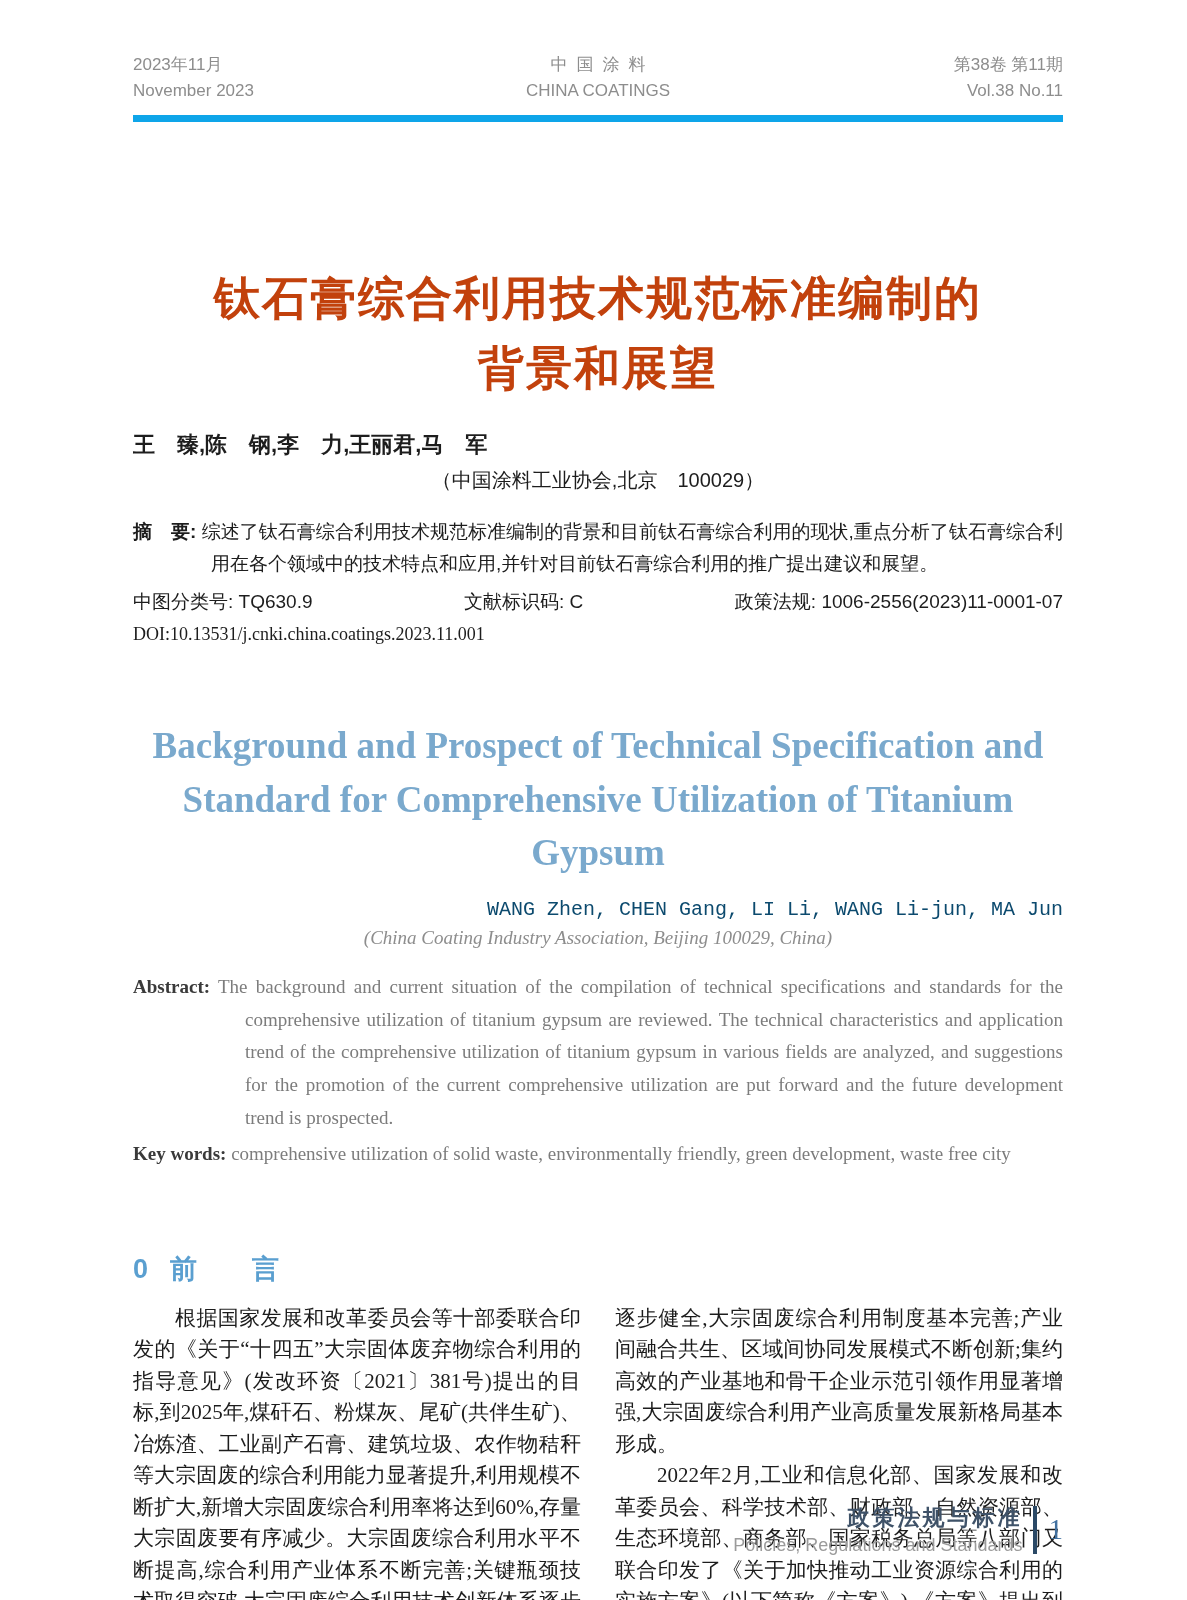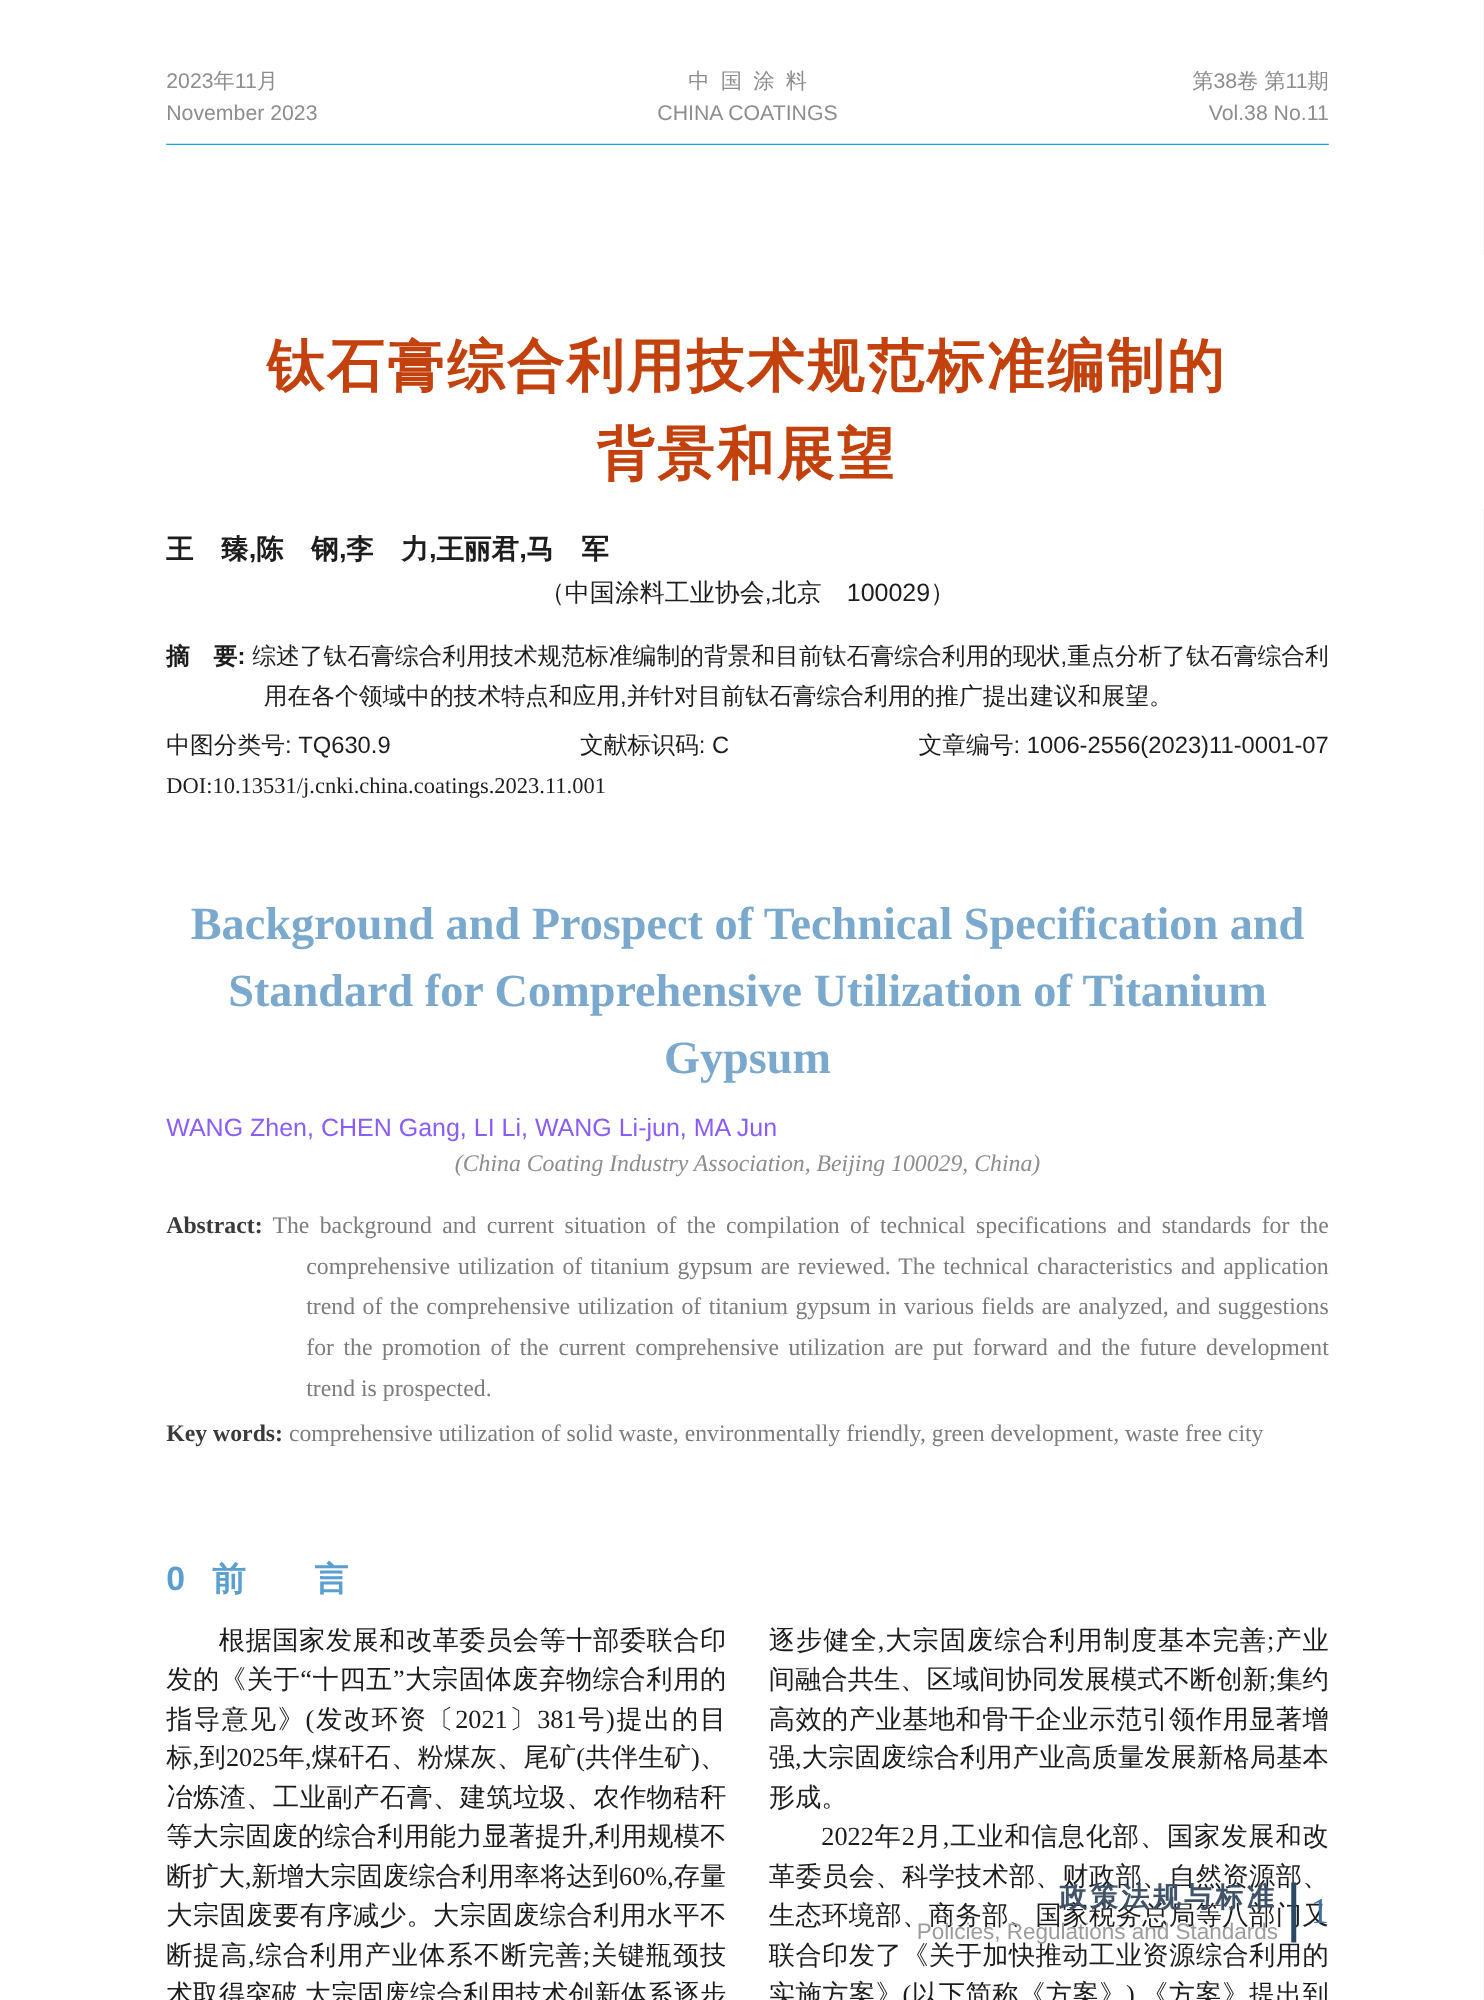--- a/index.html
+++ b/index.html
@@ -12,21 +12,21 @@
     font-family: "Liberation Sans", sans-serif;
     color: #222222;
     overflow: hidden;
   }
   .content { padding: 0 124px 0 133px; }
 
   
   .jheader {
     display: flex; justify-content: space-between; align-items: flex-end;
     padding-top: 52px; padding-bottom: 10px;
-    border-bottom: 1px solid #0ea5e9;
+    border-bottom: 7px solid #0ea5e9;
     color: #8d8d8d; font-size: 17px; line-height: 1.55;
   }
   .jheader .col { white-space: nowrap; }
   .jheader .left  { text-align: left;  width: 280px; }
   .jheader .center{ text-align: center; flex: 1; }
   .jheader .right { text-align: right; width: 280px; }
   .jheader .cn-journal { letter-spacing: 9px; margin-right: -9px; }
 
   
   .title-cn {
@@ -64,22 +64,22 @@
 
   
   .title-en {
     margin-top: 74px;
     text-align: center;
     font-family: "Liberation Serif", serif;
     font-size: 37px; font-weight: bold;
     color: #7aa9cd; line-height: 1.45;
   }
   .authors-en {
-    margin-top: 18px; text-align: left;
-    font-size: 20px; color: #8b5cf6;
+    margin-top: 18px; text-align: right;
+    font-size: 20px; color: #0c4a6e; font-family: Liberation Mono, monospace;
   }
   .affil-en {
     margin-top: 6px; text-align: center;
     font-family: "Liberation Serif", serif; font-style: italic;
     font-size: 19px; color: #8d8d8d;
   }
 
   
   .abs-en {
     margin-top: 22px;
@@ -157,21 +157,21 @@
     <div class="authors-cn">王　臻,陈　钢,李　力,王丽君,马　军</div>
     <div class="affil-cn">（中国涂料工业协会,北京　100029）</div>
 
     <div class="abs-cn">
       <p class="hang-cn"><span class="lbl">摘　要:</span> <span>综述了钛石膏综合利用技术规范标准编制的背景和目前钛石膏综合利用的现状,重点分析了钛石膏综合利用在各个领域中的技术特点和应用,并针对目前钛石膏综合利用的推广提出建议和展望。</span></p>
     </div>
 
     <div class="meta-row">
       <span><span>中图分类号:</span> <span>TQ630.9</span></span>
       <span><span>文献标识码:</span> <span>C</span></span>
-      <span><span>文章编号:</span> <span>1006-2556(2023)11-0001-07</span></span>
+      <span><span>政策法规:</span> <span>1006-2556(2023)11-0001-07</span></span>
     </div>
     <div class="doi-line">DOI:10.13531/j.cnki.china.coatings.2023.11.001</div>
 
     <h2 class="title-en">
       <div>Background and Prospect of Technical Specification and</div>
       <div>Standard for Comprehensive Utilization of Titanium Gypsum</div>
     </h2>
     <div class="authors-en">WANG Zhen, CHEN Gang, LI Li, WANG Li-jun, MA Jun</div>
     <div class="affil-en">(China Coating Industry Association, Beijing 100029, China)</div>
 

